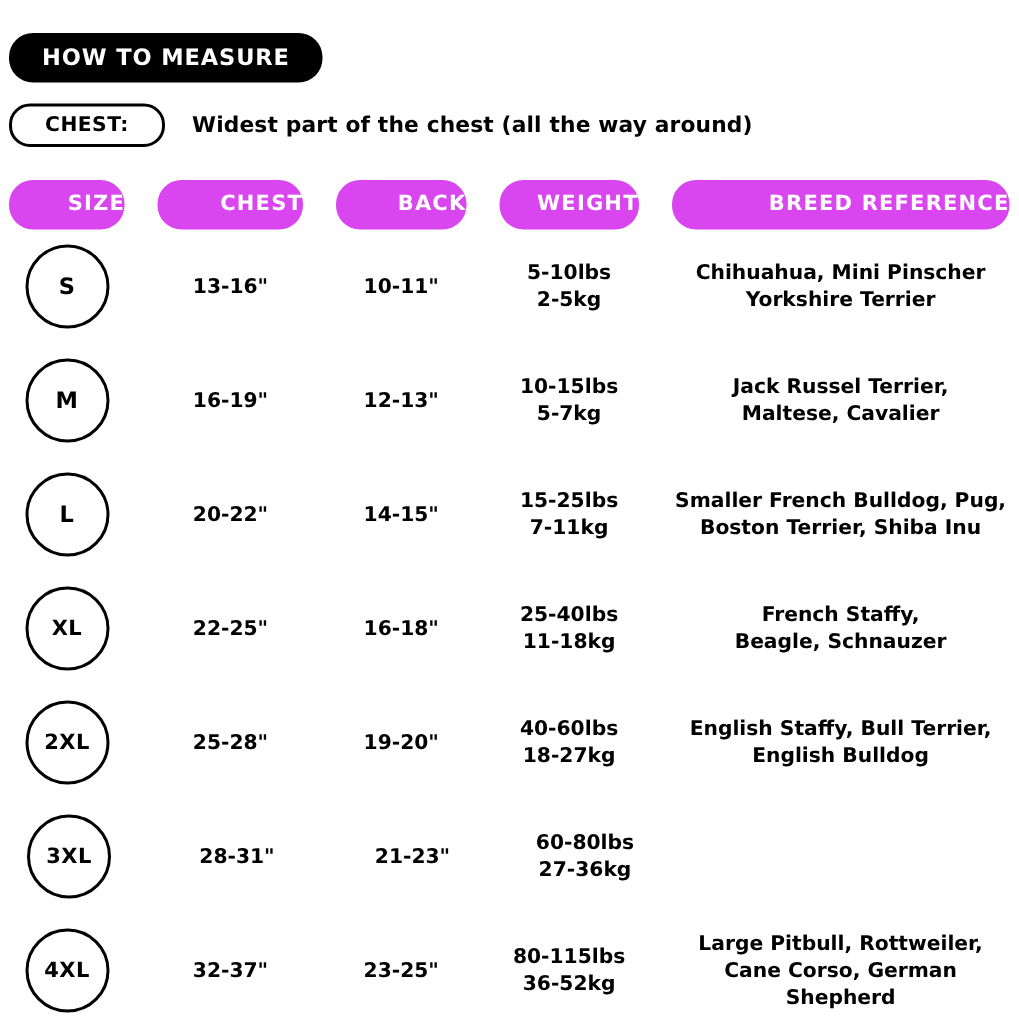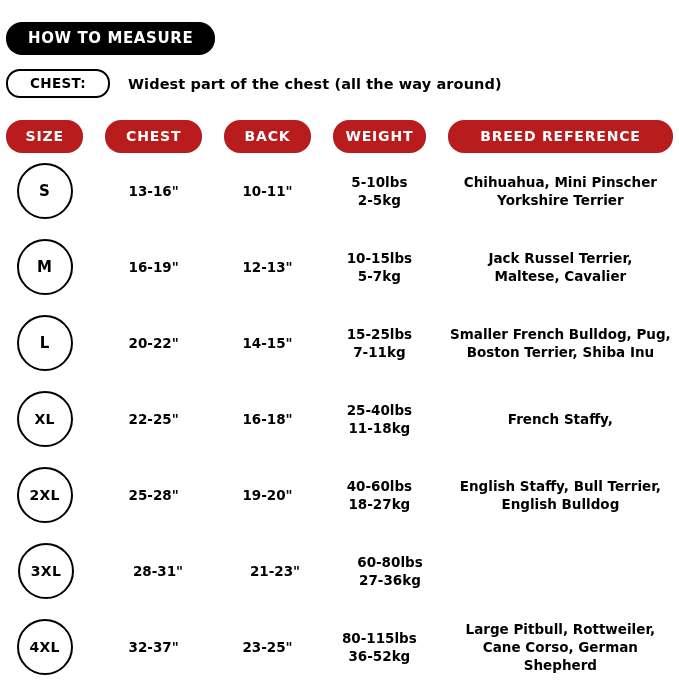--- a/index.html
+++ b/index.html
@@ -66,26 +66,26 @@
   .table {
     margin-top: 22px;
     width: 679px;
   }
   .thead {
     display: flex;
     align-items: center;
     padding: 0 6px;
   }
   .th {
-    background: #b91c1c;
+    background: #d946ef;
     color: #ffffff;
     font-weight: bold;
     font-size: 14px;
     letter-spacing: 0.8px;
-    text-align: center;
+    text-align: right;
     border-radius: 16px;
     padding: 8px 0 9px 0;
     box-sizing: border-box;
   }
   .col-size   { width: 80px; }
   .col-chest  { width: 100px; margin-left: 22px; }
   .col-back   { width: 90px;  margin-left: 22px; }
   .col-weight { width: 96px;  margin-left: 22px; }
   .col-breed  { width: 233px; margin-left: 22px; }
 
@@ -203,20 +203,21 @@
         <div class="size-circle small-txt">XL</div>
       </div>
       <div class="cell col-chest">22-25"</div>
       <div class="cell col-back">16-18"</div>
       <div class="cell col-weight">
         <span class="sub-line">25-40lbs</span>
         <span class="sub-line">11-18kg</span>
       </div>
       <div class="cell col-breed breed-cell">
         <span class="sub-line">French Staffy,</span>
+        <span class="sub-line">Beagle, Schnauzer</span>
       </div>
     </div>
 
     <div class="trow">
       <div class="size-cell">
         <div class="size-circle small-txt">2XL</div>
       </div>
       <div class="cell col-chest">25-28"</div>
       <div class="cell col-back">19-20"</div>
       <div class="cell col-weight">

